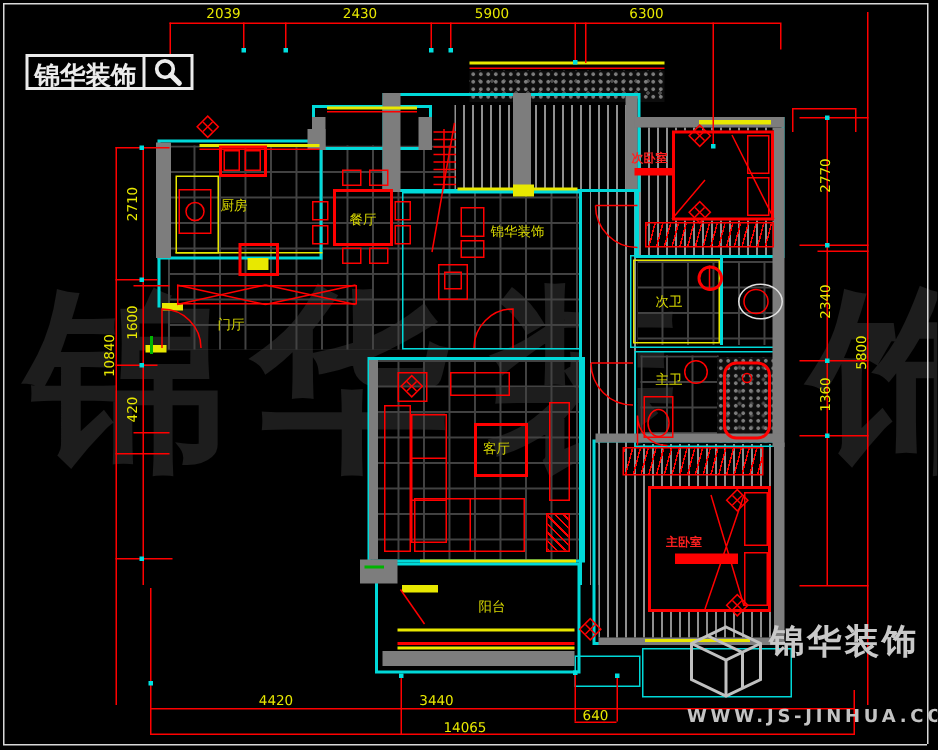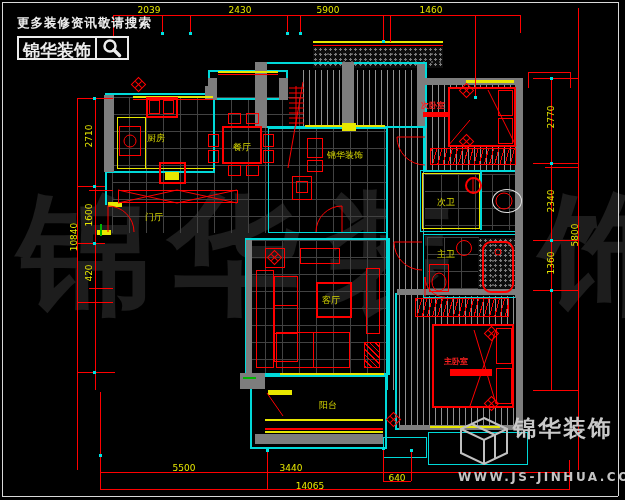--- a/index.html
+++ b/index.html
@@ -202,21 +202,21 @@
   <i class="a rl" style="left:520px;top:15px;width:1px;height:18px"></i>
   <i class="a td" style="left:161px;top:32px"></i>
   <i class="a td" style="left:189px;top:32px"></i>
   <i class="a td" style="left:286px;top:32px"></i>
   <i class="a td" style="left:299px;top:32px"></i>
   <i class="a td" style="left:382px;top:40px"></i>
   <i class="a td" style="left:474px;top:96px"></i>
   <span class="a dt" style="left:131px;top:5px;width:36px">2039</span>
   <span class="a dt" style="left:222px;top:5px;width:36px">2430</span>
   <span class="a dt" style="left:310px;top:5px;width:36px">5900</span>
-  <span class="a dt" style="left:413px;top:5px;width:36px">1460</span>
+  <span class="a dt" style="left:413px;top:5px;width:36px">6300</span>
 
   <i class="a rl" style="left:77px;top:98px;width:1px;height:372px"></i>
   <i class="a rl" style="left:95px;top:98px;width:1px;height:292px"></i>
   <i class="a rl" style="left:77px;top:98px;width:36px;height:1px"></i>
   <i class="a rl" style="left:77px;top:186px;width:28px;height:1px"></i>
   <i class="a rl" style="left:89px;top:190px;width:24px;height:1px"></i>
   <i class="a rl" style="left:77px;top:243px;width:28px;height:1px"></i>
   <i class="a rl" style="left:89px;top:288px;width:24px;height:1px"></i>
   <i class="a rl" style="left:77px;top:302px;width:36px;height:1px"></i>
   <i class="a rl" style="left:77px;top:372px;width:38px;height:1px"></i>
@@ -254,21 +254,21 @@
   <i class="a rl" style="left:100px;top:392px;width:1px;height:98px"></i>
   <i class="a rl" style="left:267px;top:450px;width:1px;height:40px"></i>
   <i class="a rl" style="left:383px;top:450px;width:1px;height:31px"></i>
   <i class="a rl" style="left:411px;top:450px;width:1px;height:31px"></i>
   <i class="a rl" style="left:569px;top:460px;width:1px;height:30px"></i>
   <i class="a rl" style="left:383px;top:481px;width:28px;height:1px"></i>
   <i class="a td" style="left:99px;top:454px"></i>
   <i class="a td" style="left:266px;top:449px"></i>
   <i class="a td" style="left:382px;top:447px"></i>
   <i class="a td" style="left:410px;top:449px"></i>
-  <span class="a dt" style="left:165px;top:463px;width:38px">5500</span>
+  <span class="a dt" style="left:165px;top:463px;width:38px">4420</span>
   <span class="a dt" style="left:272px;top:463px;width:38px">3440</span>
   <span class="a dt" style="left:384px;top:473px;width:26px">640</span>
   <span class="a dt" style="left:288px;top:481px;width:44px">14065</span>
 
   <svg class="a" width="625" height="500" style="left:0;top:0">
     <g stroke="#f00" fill="none" stroke-width="1">
       <path d="M134,232 A26,26 0 0 0 108,206 L108,232"></path>
       <path d="M316,232 A26,26 0 0 1 342,206 L342,232"></path>
       <path d="M397,137 A28,28 0 0 0 425,165 M397,137 L425,137"></path>
       <path d="M394,242 A28,28 0 0 0 422,270 M394,242 L422,242"></path>
@@ -285,21 +285,20 @@
       <path d="M496,330 L470,406 M496,404 L474,330"></path>
       <path d="M267,393 L283,416"></path>
     </g>
   </svg>
 
   <i class="a wl" style="left:2px;top:2px;width:616px;height:1px"></i>
   <i class="a wl" style="left:618px;top:2px;width:1px;height:494px"></i>
   <i class="a wl" style="left:2px;top:496px;width:616px;height:1px"></i>
   <i class="a wl" style="left:2px;top:2px;width:1px;height:494px"></i>
 
-  <div class="a slogan" style="left:17px;top:15px">更多装修资讯敬请搜索</div>
   <div class="a logobox" style="left:17px;top:36px;height:24px">
     <span class="logotext">锦华装饰</span>
     <span class="magcell">
       <svg width="20" height="20" viewBox="0 0 20 20">
         <circle cx="8" cy="8" r="5.5" stroke="#ececec" stroke-width="2.5" fill="none"></circle>
         <line x1="12" y1="12" x2="17.5" y2="17.5" stroke="#ececec" stroke-width="3.5" stroke-linecap="round"></line>
       </svg>
     </span>
   </div>
 

